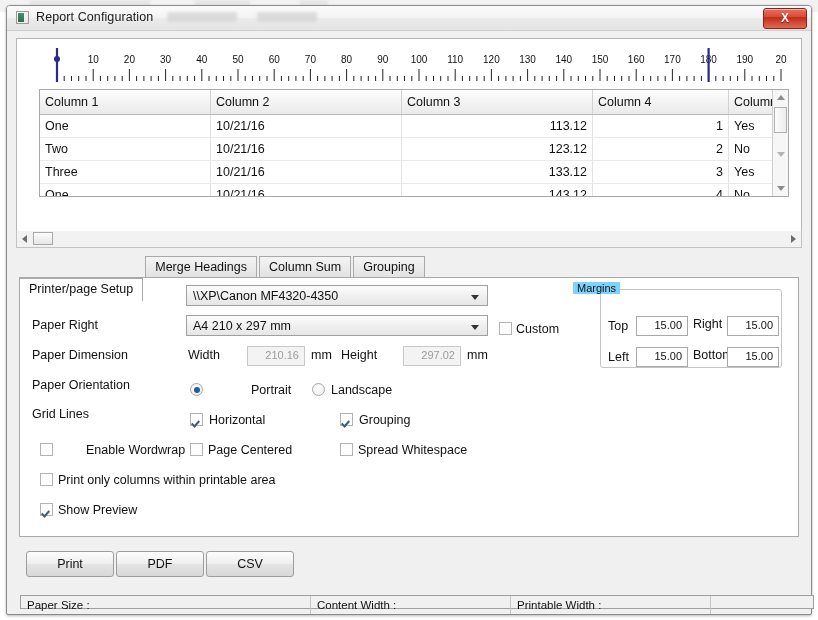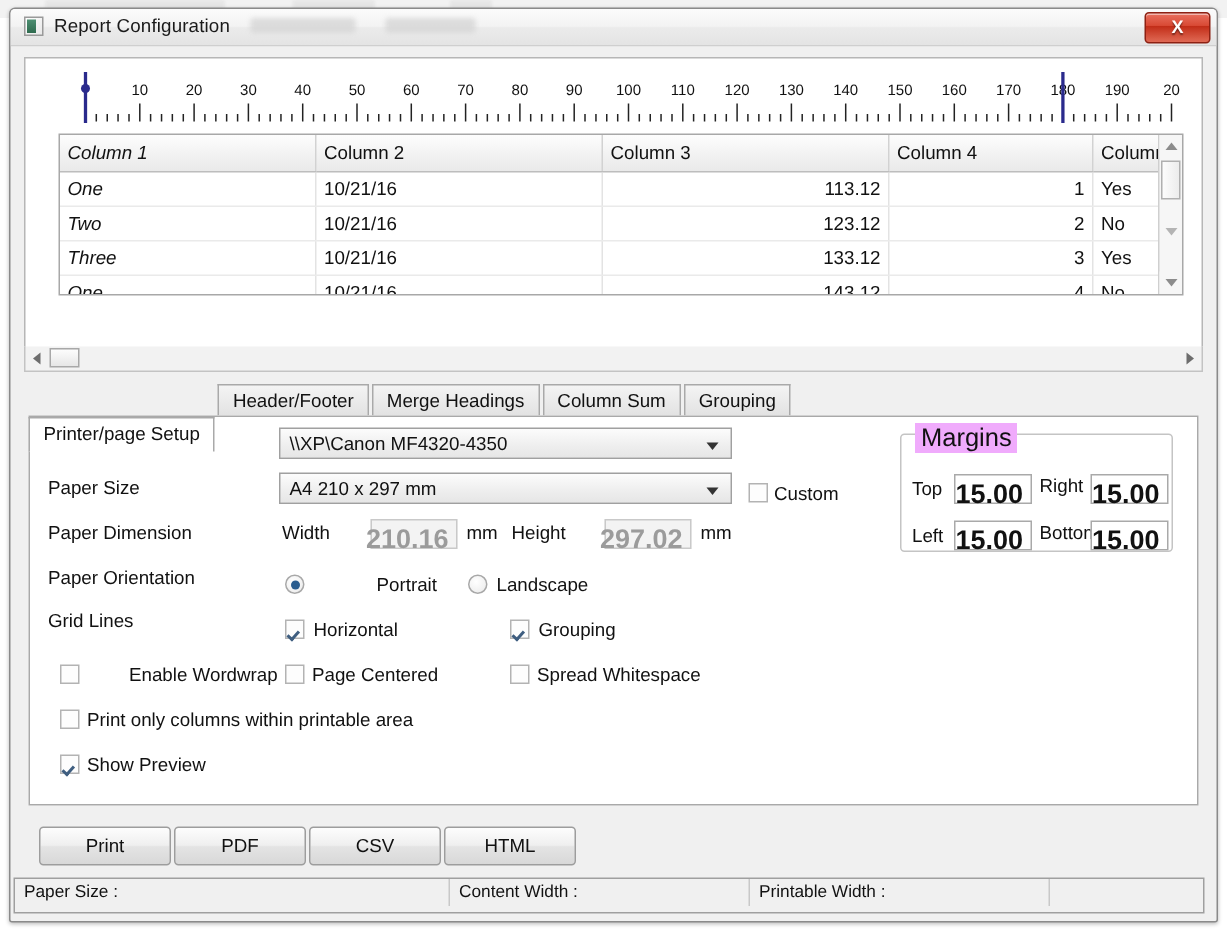--- a/index.html
+++ b/index.html
@@ -134,21 +134,21 @@
   table.grid td {
     border-right: 1px solid #e3e3e3;
     border-bottom: 1px solid #eaeaea;
     padding: 2px 5px;
     height: 18px;
     color: #111;
     white-space: nowrap;
     overflow: hidden;
   }
   .num { text-align: right; }
-  .c1 { width: 160px; font-style: italic; }
+  .c1 { width: 160px; }
   .c2 { width: 180px; }
   .c3 { width: 180px; }
   .c4 { width: 125px; }
   .c5 { width: 87px; }
 
   
   .vscroll {
     position: absolute; right: 0; top: 0;
     width: 16px; height: 106px;
     background: #f6f6f6;
@@ -283,21 +283,21 @@
   
   .field {
     position: absolute;
     height: 20px;
     background: #f3f3f3;
     border: 1px solid #c9c9c9;
     box-sizing: border-box;
   }
   .field .v {
     position: absolute; right: 5px; top: 2px;
-    font-size: 18px; color: #9b9b9b; font-weight: bold;
+    font-size: 11px; color: #9b9b9b;
   }
   .field.enabled { background: #ffffff; border-color: #a9a9a9; }
   .field.enabled .v { color: #111; }
 
   
   .cb {
     position: absolute;
     width: 13px; height: 13px;
     background: #fdfdfd;
     border: 1px solid #b3b3b3;
@@ -332,46 +332,46 @@
 
   
   .groupbox {
     position: absolute; left: 593px; top: 283px;
     width: 182px; height: 79px;
     border: 1px solid #c4c4c4;
     border-radius: 3px;
     box-sizing: border-box;
   }
   .group-title {
-    position: absolute; left: 603px; top: 276px;
-    background: #f0abfc;
+    position: absolute; left: 566px; top: 276px;
+    background: #7dd3fc;
     padding: 0 4px;
-    font-size: 17px;
+    font-size: 11px;
     color: #111;
   }
 
   
   .btn {
     position: absolute;
     height: 26px;
     background: linear-gradient(to bottom,#fdfdfd 0%, #efefef 48%, #e4e4e4 52%, #d8d8d8 100%);
     border: 1px solid #9d9d9d;
     border-radius: 3px;
     box-sizing: border-box;
     text-align: center;
     line-height: 24px;
     font-size: 12.5px;
     color: #111;
     cursor: pointer;
   }
 
   
   .statusbar {
-    position: absolute; left: 2px; bottom: 5px;
-    width: 794px; height: 24px;
+    position: absolute; left: 13px; bottom: 5px;
+    width: 794px; height: 14px;
     background: #f0f0f0;
     border: 1px solid #9f9f9f;
     box-sizing: border-box;
   }
   .scell {
     position: absolute; top: 0; height: 18px;
     border-right: 1px solid #c8c8c8;
     box-sizing: border-box;
     font-size: 11.5px;
     color: #111;
@@ -597,35 +597,34 @@
       <div class="htri l"></div>
     </div>
     <div class="hthumb"></div>
     <div class="harrow" style="right:0;">
       <div class="htri r"></div>
     </div>
   </div>
 
   <div class="tabstrip">
     <div class="tab active">Printer/page Setup</div>
-    <div class="tab">Header/Footer</div>
     <div class="tab">Merge Headings</div>
     <div class="tab">Column Sum</div>
     <div class="tab">Grouping</div>
   </div>
 
   <div class="tabpanel"></div>
 
   <div class="lbl" style="left:25px; top:282px;">Select Printer</div>
   <div class="combo" style="left:179px; top:279px; width:302px;">
     <div class="val">\\XP\Canon MF4320-4350</div>
     <div class="cav"></div>
   </div>
 
-  <div class="lbl" style="left:25px; top:312px;">Paper Size</div>
+  <div class="lbl" style="left:25px; top:312px;">Paper Right</div>
   <div class="combo" style="left:179px; top:309px; width:302px;">
     <div class="val">A4 210 x 297 mm</div>
     <div class="cav"></div>
   </div>
   <div class="cb" style="left:492px; top:316px;"></div>
   <div class="lbl" style="left:509px; top:316px;">Custom</div>
 
   <div class="lbl" style="left:25px; top:342px;">Paper Dimension</div>
   <div class="lbl" style="left:181px; top:342px;">Width</div>
   <div class="field" style="left:240px; top:340px; width:58px;">
@@ -678,21 +677,20 @@
     <div class="v">15.00</div>
   </div>
   <div class="lbl" style="left:686px; top:342px; overflow:hidden; width:40px;">Bottom</div>
   <div class="field enabled" style="left:720px; top:341px; width:52px;">
     <div class="v">15.00</div>
   </div>
 
   <div class="btn" style="left:19px; top:545px; width:88px;">Print</div>
   <div class="btn" style="left:109px; top:545px; width:88px;">PDF</div>
   <div class="btn" style="left:199px; top:545px; width:88px;">CSV</div>
-  <div class="btn" style="left:289px; top:545px; width:88px;">HTML</div>
 
   <div class="statusbar">
     <div class="scell" style="left:0; width:290px;">Paper Size :</div>
     <div class="scell" style="left:290px; width:200px;">Content Width :</div>
     <div class="scell" style="left:490px; width:200px;">Printable Width :</div>
     <div class="scell" style="left:690px; width:102px; border-right:none;"></div>
   </div>
 
 </div>
 

